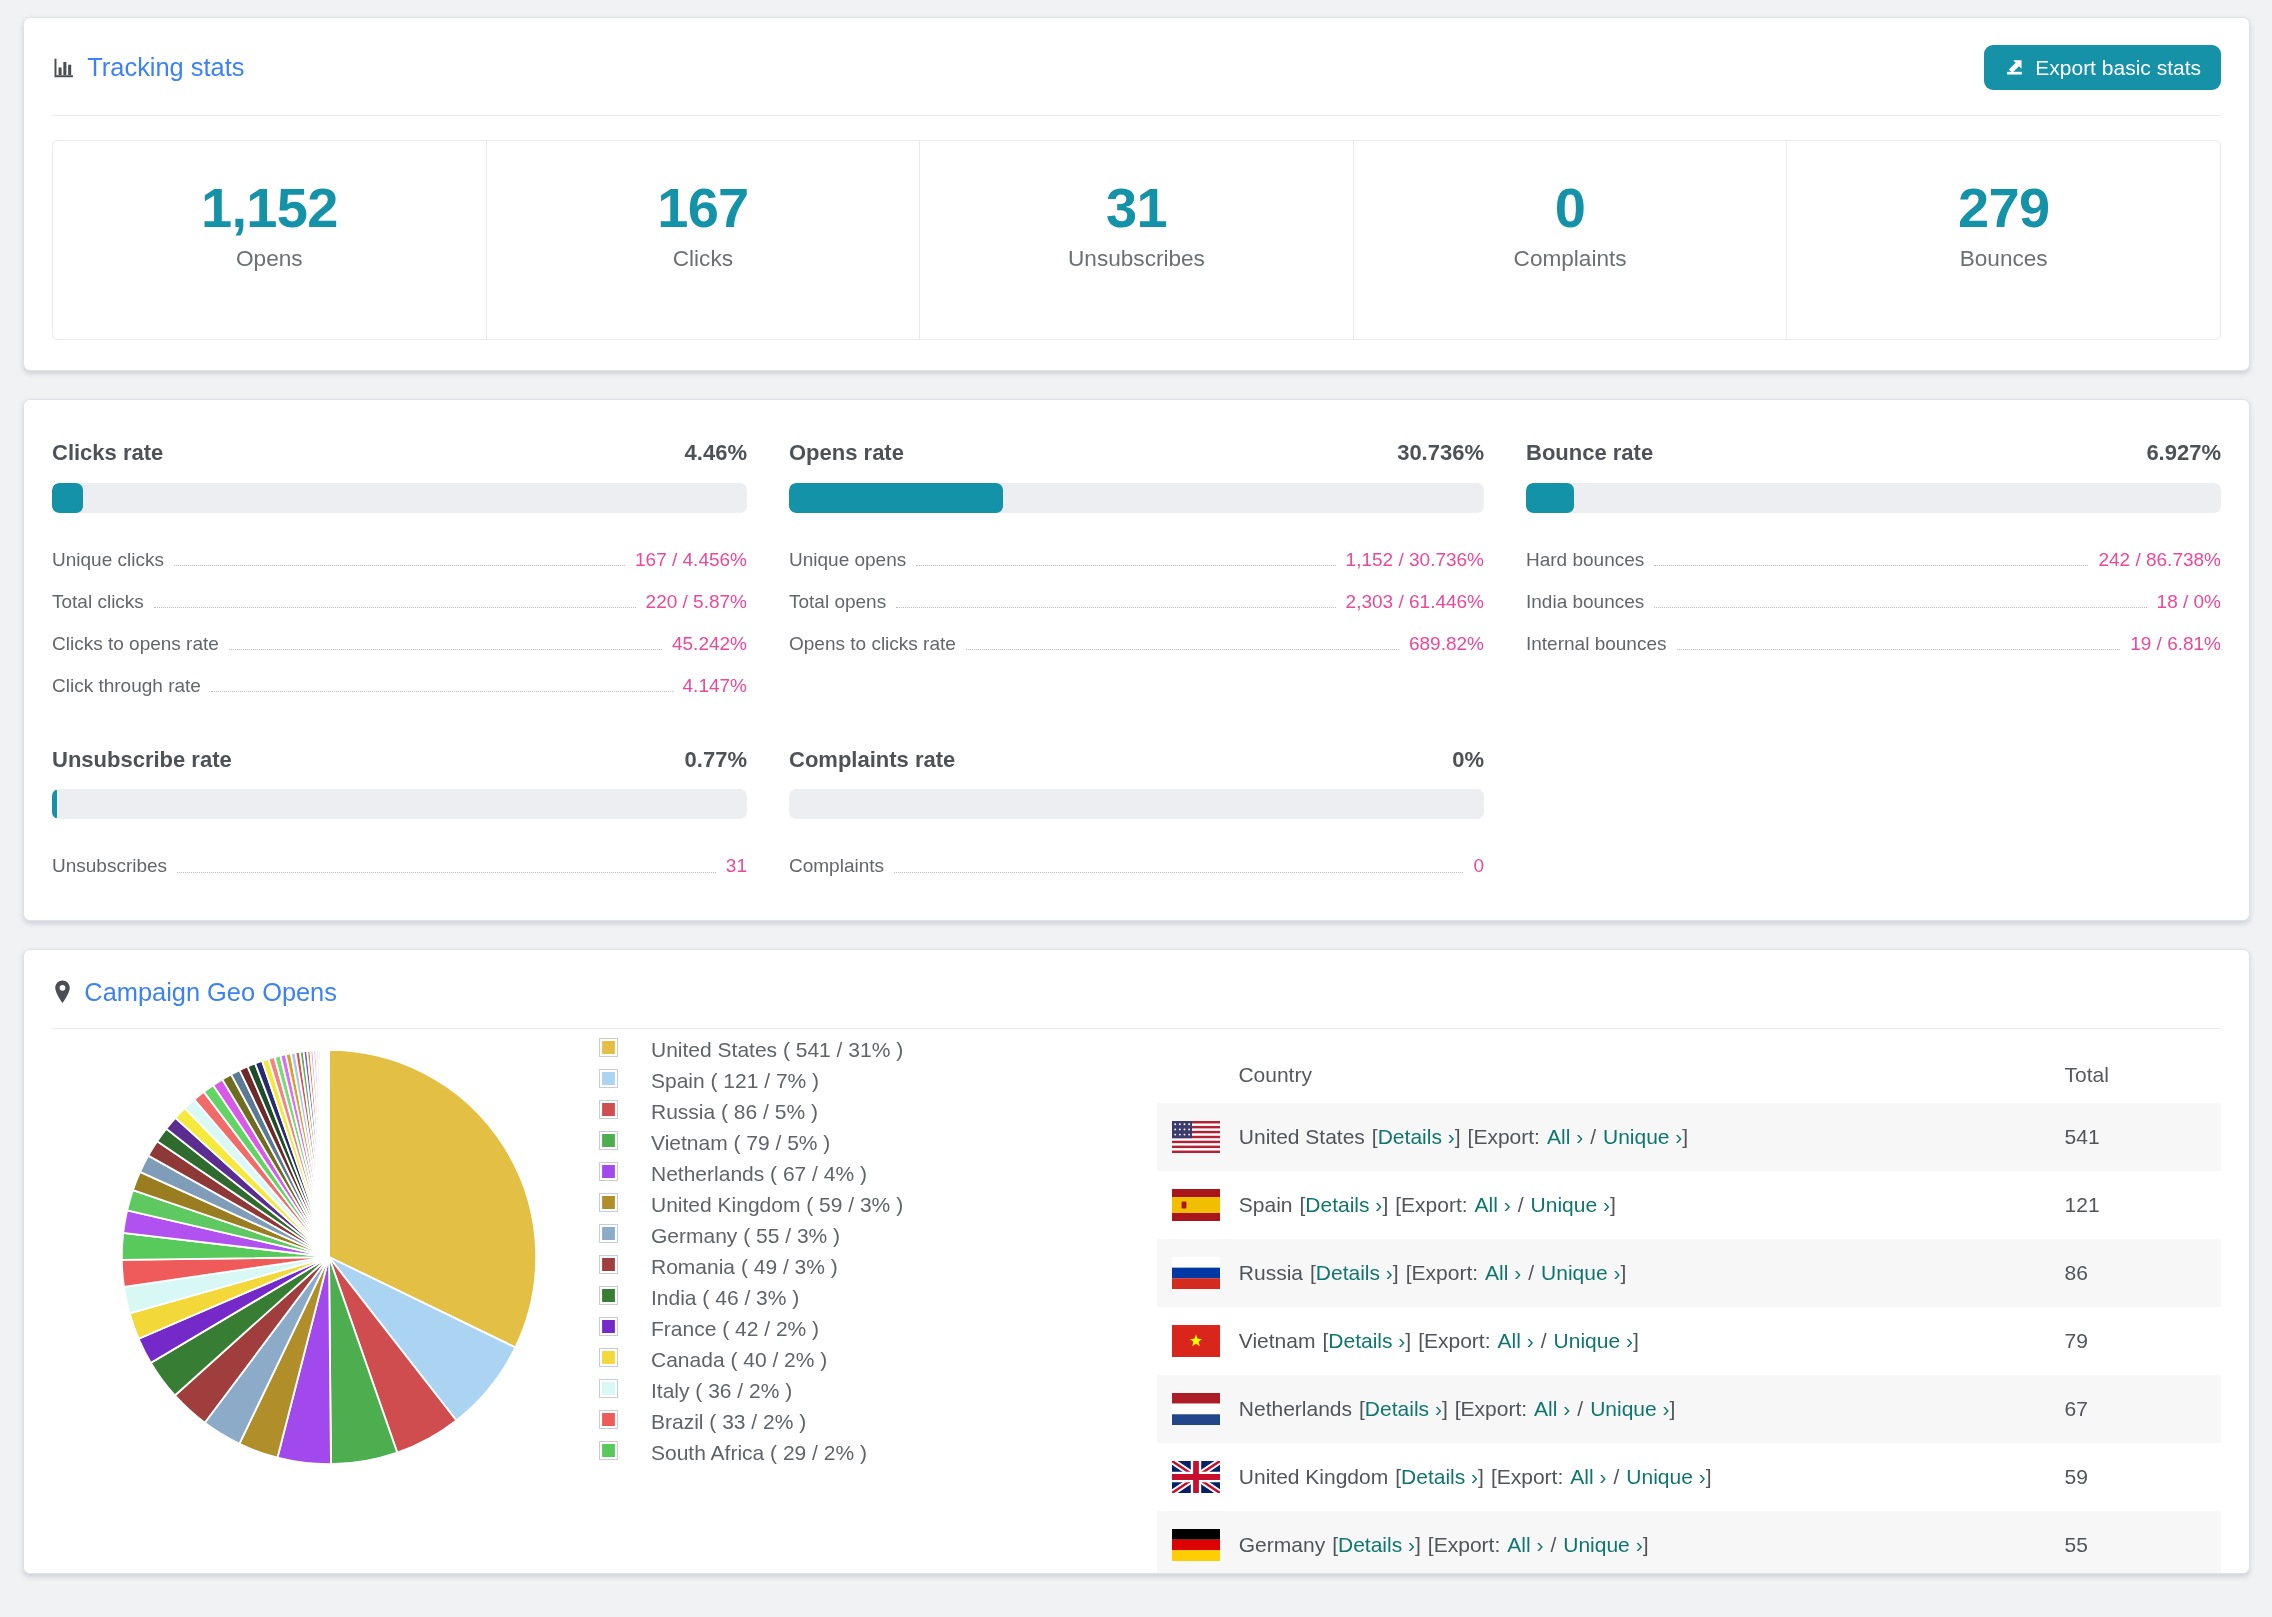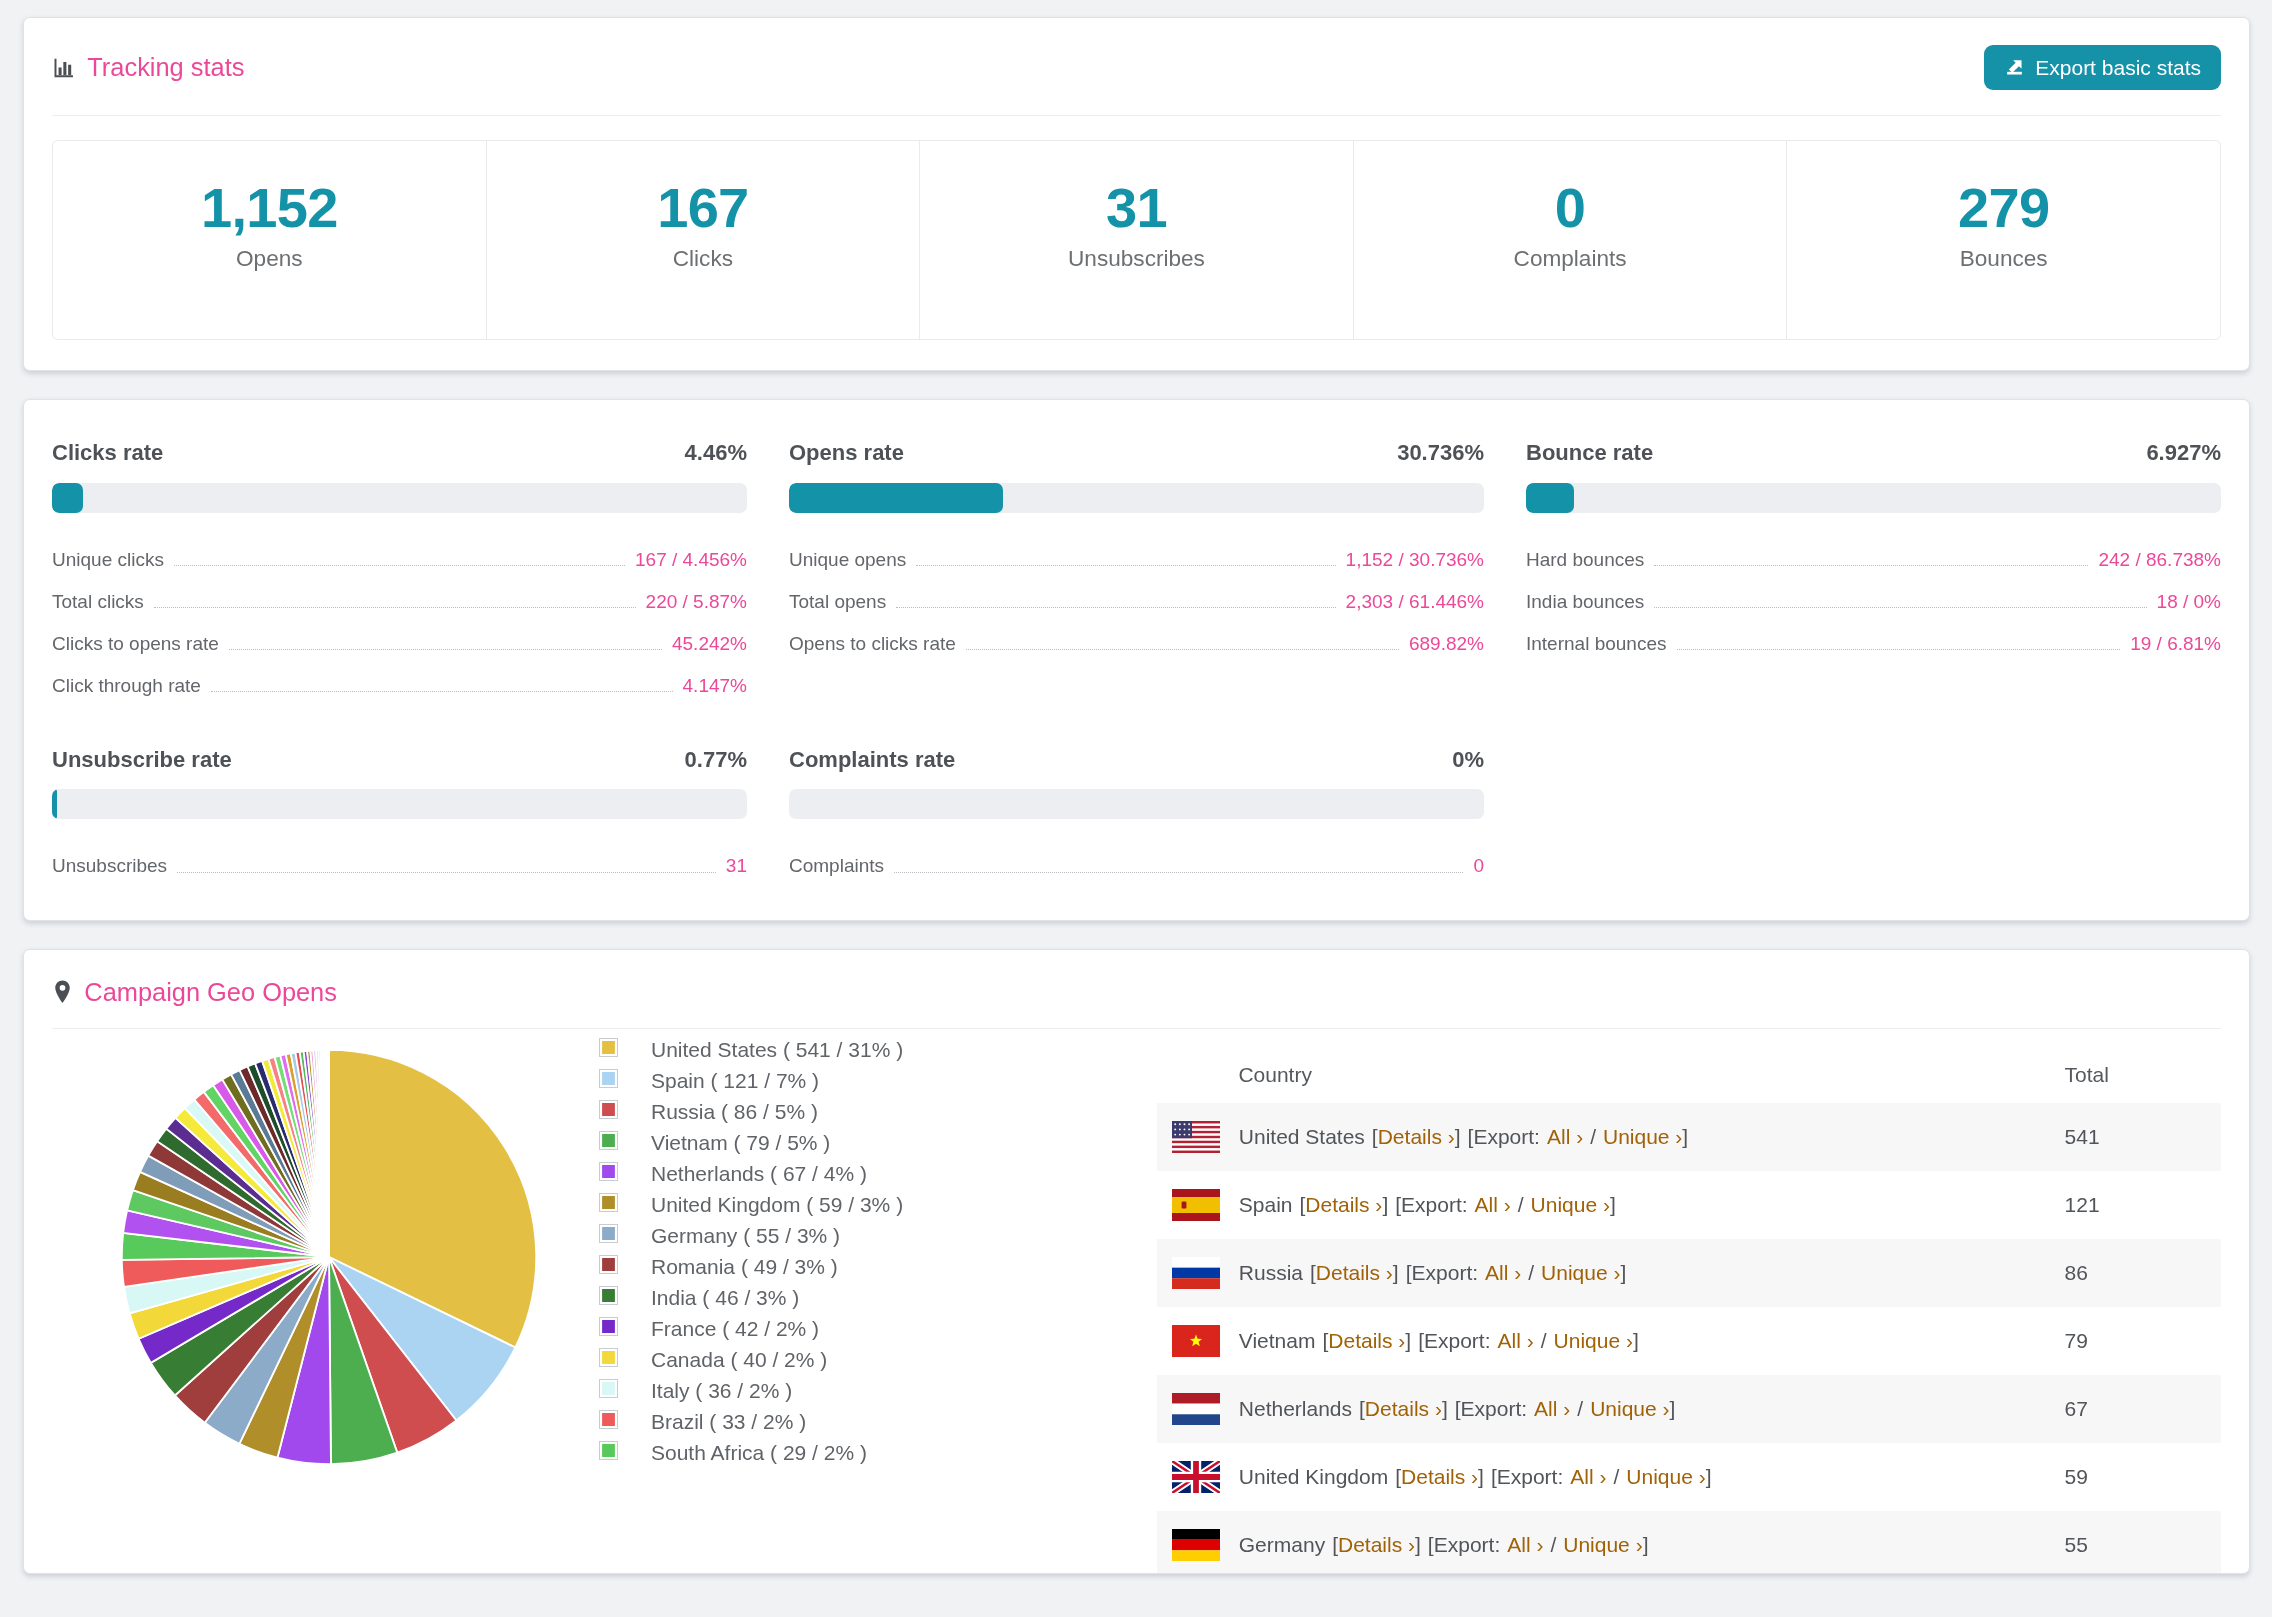--- a/index.html
+++ b/index.html
@@ -14,21 +14,21 @@
   .card {
     background: #ffffff;
     border: 0.7px solid #dfe3e8;
     border-radius: 7px;
     margin: 0 23px 28px 23px;
     box-shadow: 0 2.8px 5.6px rgba(120,130,145,.28);
   }
   
   .card-1 { padding: 27px 28px 30px 28px; }
   .card-head { display:flex; align-items:center; justify-content:space-between; height:45px; }
-  .card-title { display:flex; align-items:center; gap:11.3px; font-size:25.4px; font-weight:500; color:#ec4899; }
+  .card-title { display:flex; align-items:center; gap:11.3px; font-size:25.4px; font-weight:500; color:#3b82f6; }
   .card-title svg { display:block; }
   .btn-export {
     display:flex; align-items:center; gap:10px;
     background:#1591a8; color:#fff; border:none; border-radius:9px;
     height:45px; padding:0 20px; font-size:21px; font-family:inherit; cursor:pointer;
   }
   .hr { border:none; border-top:0.7px solid #ebedef; margin-top:25.4px; }
   .stat-grid {
     display:flex; margin-top:24px;
     border:0.7px solid #e8eaed; border-radius:5.6px; overflow:hidden;
@@ -66,21 +66,21 @@
   .geo-table { margin-left:auto; width:1064px; margin-top:18.4px; }
   .thead { display:flex; align-items:center; height:55px; padding:0 1.4px; }
   .th-country { font-size:21px; color:#55585c; margin-left:80px; }
   .th-total { font-size:21px; color:#55585c; margin-left:auto; width:155px; }
   .trow { display:flex; align-items:center; height:68px; padding:0 1.4px; }
   .trow:nth-child(odd) { background:#f7f7f8; }
   .flag { width:48px; height:32px; flex:none; margin-left:14px; display:block; }
   .flag svg { display:block; width:100%; height:100%; }
   .tname { margin-left:18.4px; font-size:21px; color:#515559; white-space:nowrap; }
   .tname .b { color:#515559; }
-  .lnk { color:#a16207; text-decoration:none; cursor:pointer;text-align:center; }
+  .lnk { color:#0f766e; text-decoration:none; cursor:pointer;text-align:center; }
   .sp { display:inline-block; width:7px; }
   .ttotal { margin-left:auto; width:155px; font-size:21px; color:#515559; }
   .geo-head-hr { border:none; border-top:0.7px solid #ebedef; margin-top:21px; }
 </style>
 </head>
 <body>
 
 <section class="card card-1">
   <div class="card-head">
     <h2 class="card-title">

